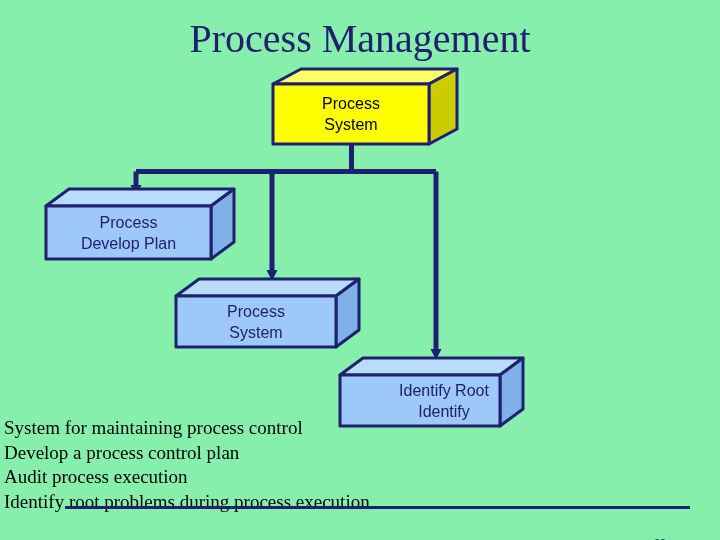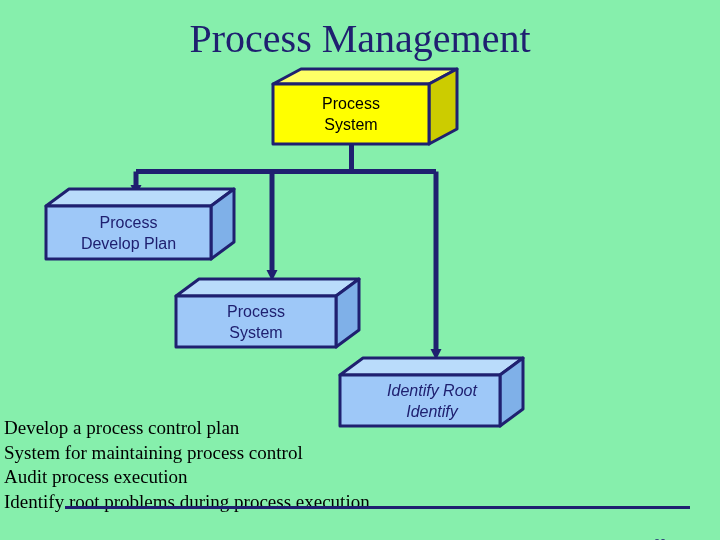--- a/index.html
+++ b/index.html
@@ -158,29 +158,29 @@
       <span>System</span>
     </div>
   </div>
 
   <div class="box3d" style="left:336px; top:353px;">
     <svg width="190" height="78" viewBox="0 0 190 78">
       <polygon points="4,22 27,5 187,5 164,22" fill="#badcfb" stroke="#1f2070" stroke-width="3" stroke-linejoin="round"></polygon>
       <polygon points="164,22 187,5 187,56 164,73" fill="#7fb0e8" stroke="#1f2070" stroke-width="3" stroke-linejoin="round"></polygon>
       <rect x="4" y="22" width="160" height="51" fill="#9ec8f8" stroke="#1f2070" stroke-width="3" stroke-linejoin="round"></rect>
     </svg>
-    <div class="box-label navy" style="left:0; top:22px; width:192px; height:51px;font-style:italic;">
+    <div class="box-label navy" style="left:12px; top:22px; width:192px; height:51px;">
       <span>Identify Root</span>
       <span>Identify</span>
     </div>
   </div>
 
   <div id="bullets">
+    <div class="bullet-line">System for maintaining process control</div>
     <div class="bullet-line">Develop a process control plan</div>
-    <div class="bullet-line">System for maintaining process control</div>
     <div class="bullet-line">Audit process execution</div>
     <div class="bullet-line">Identify root problems during process execution</div>
   </div>
 
   <div id="footer-rule"></div>
   <div id="page-number">32</div>
 
 </div>
 
 </body></html>

